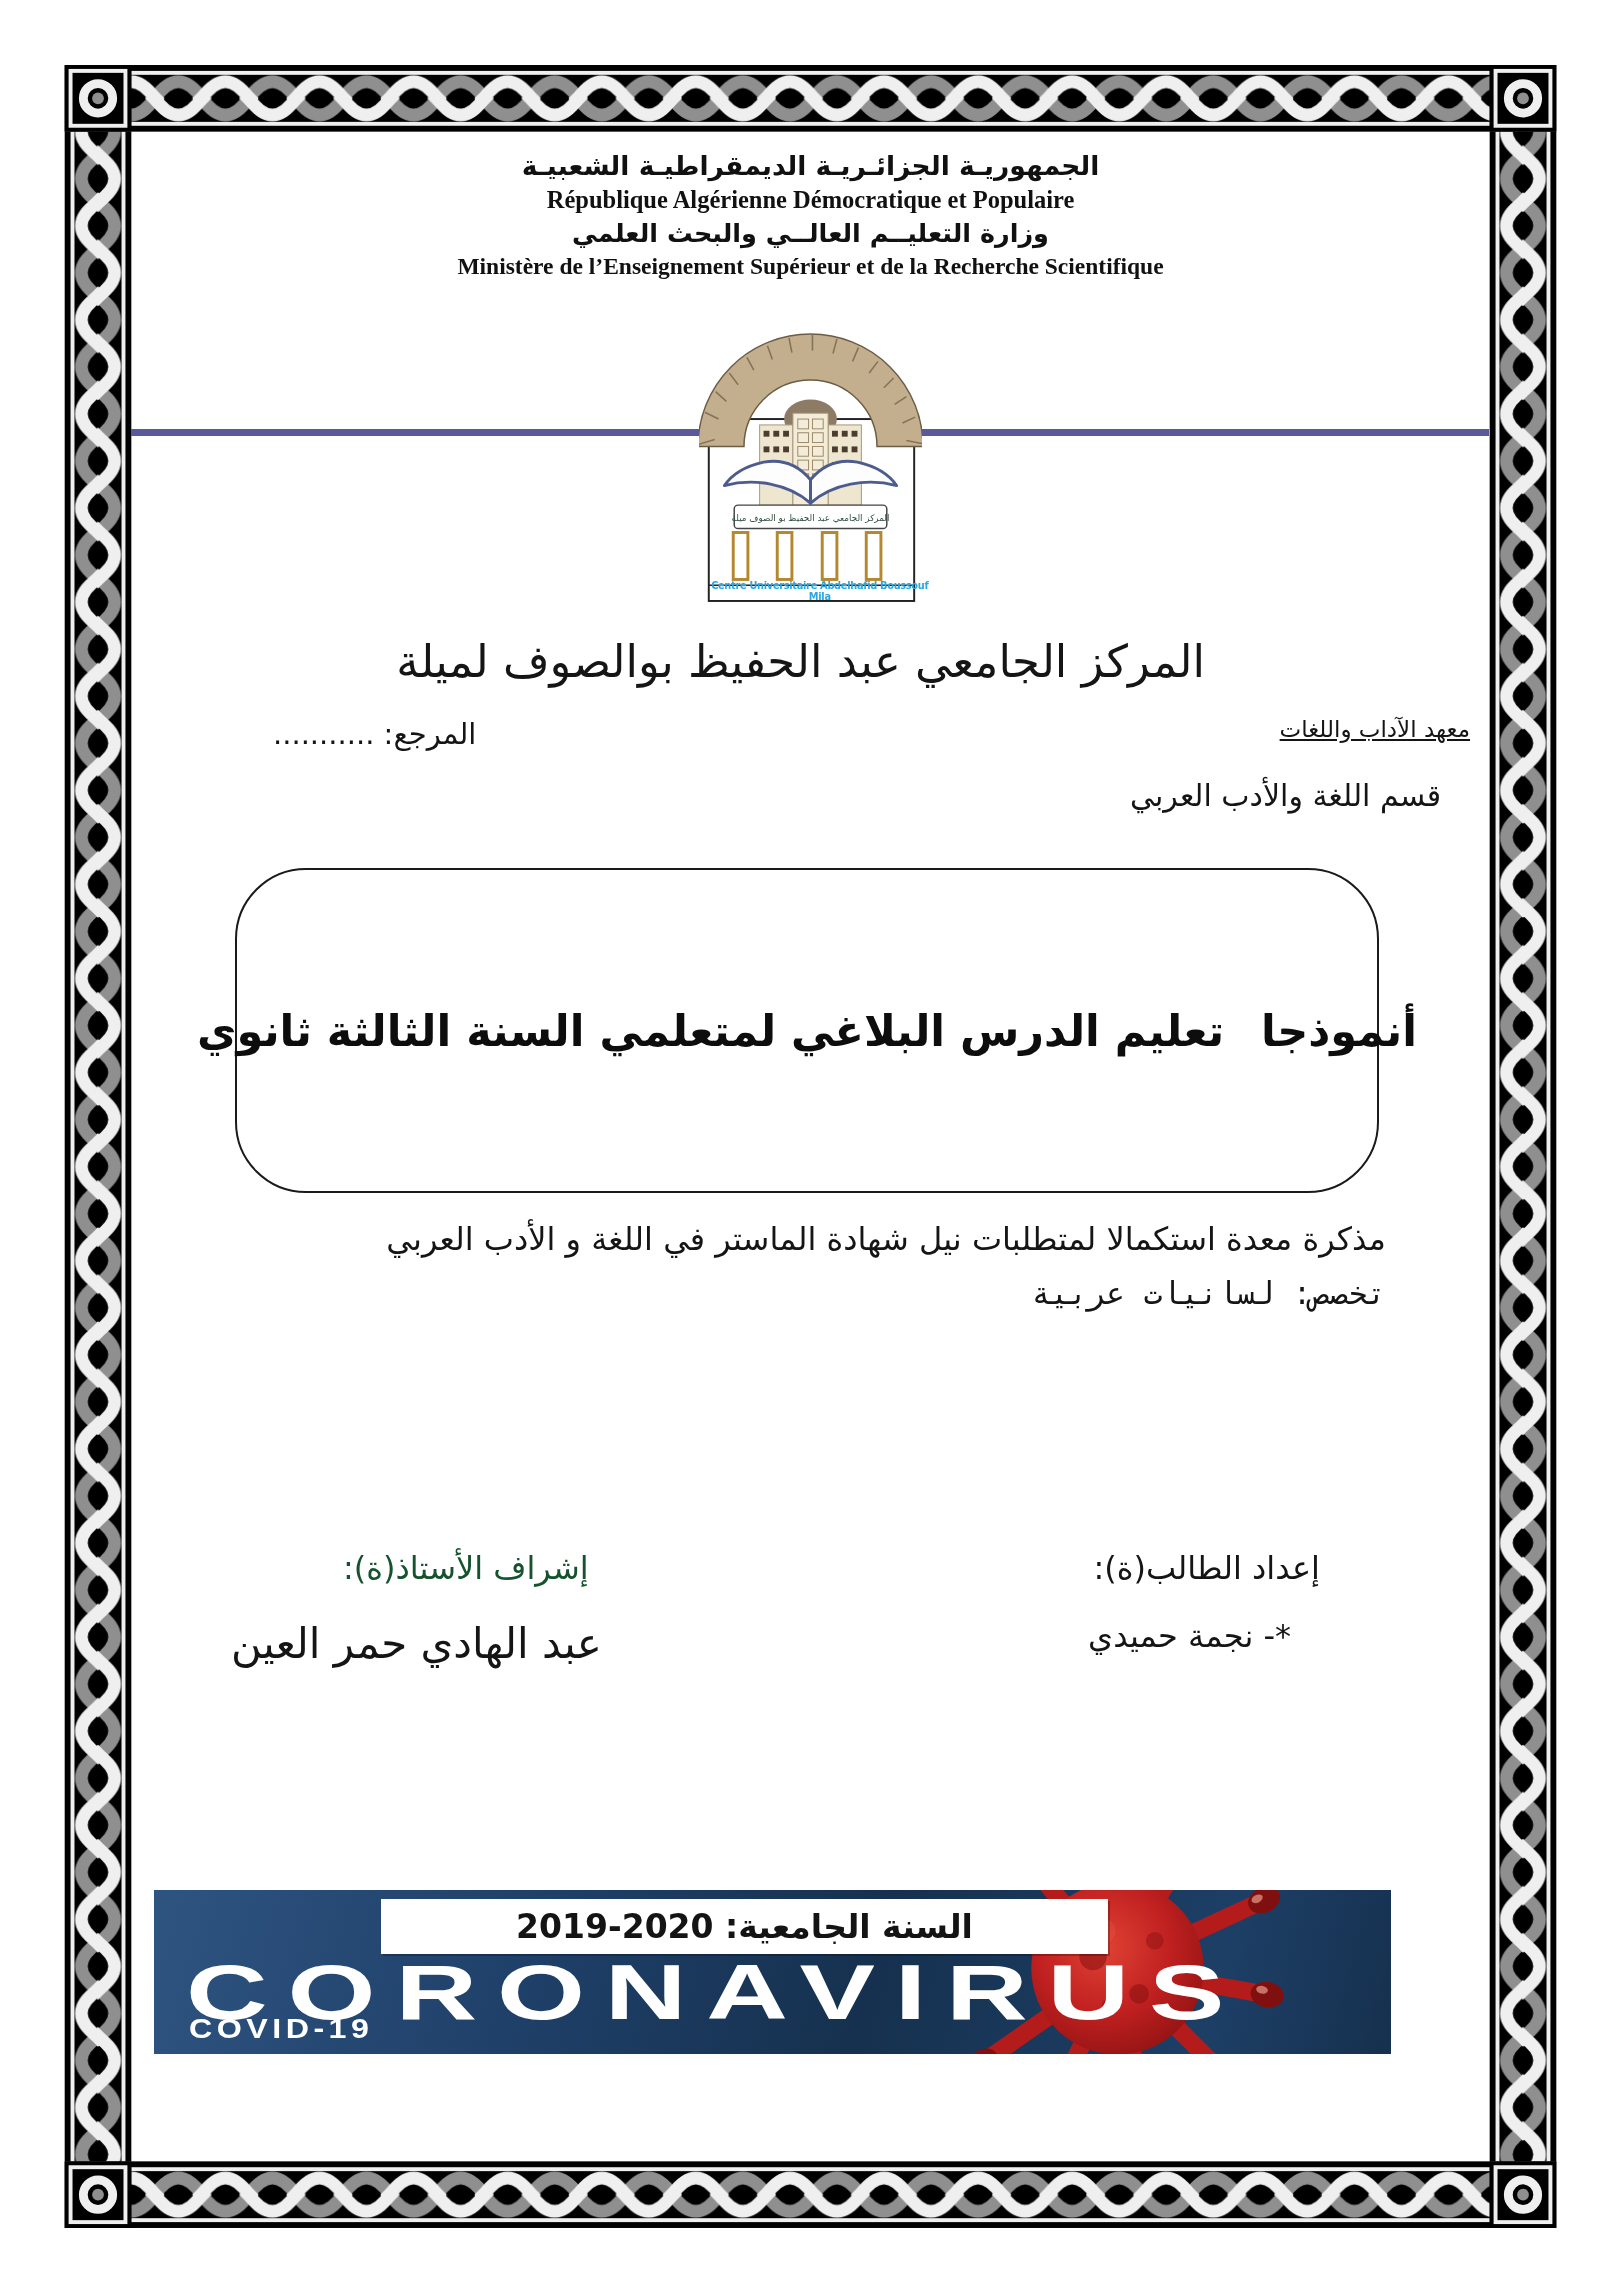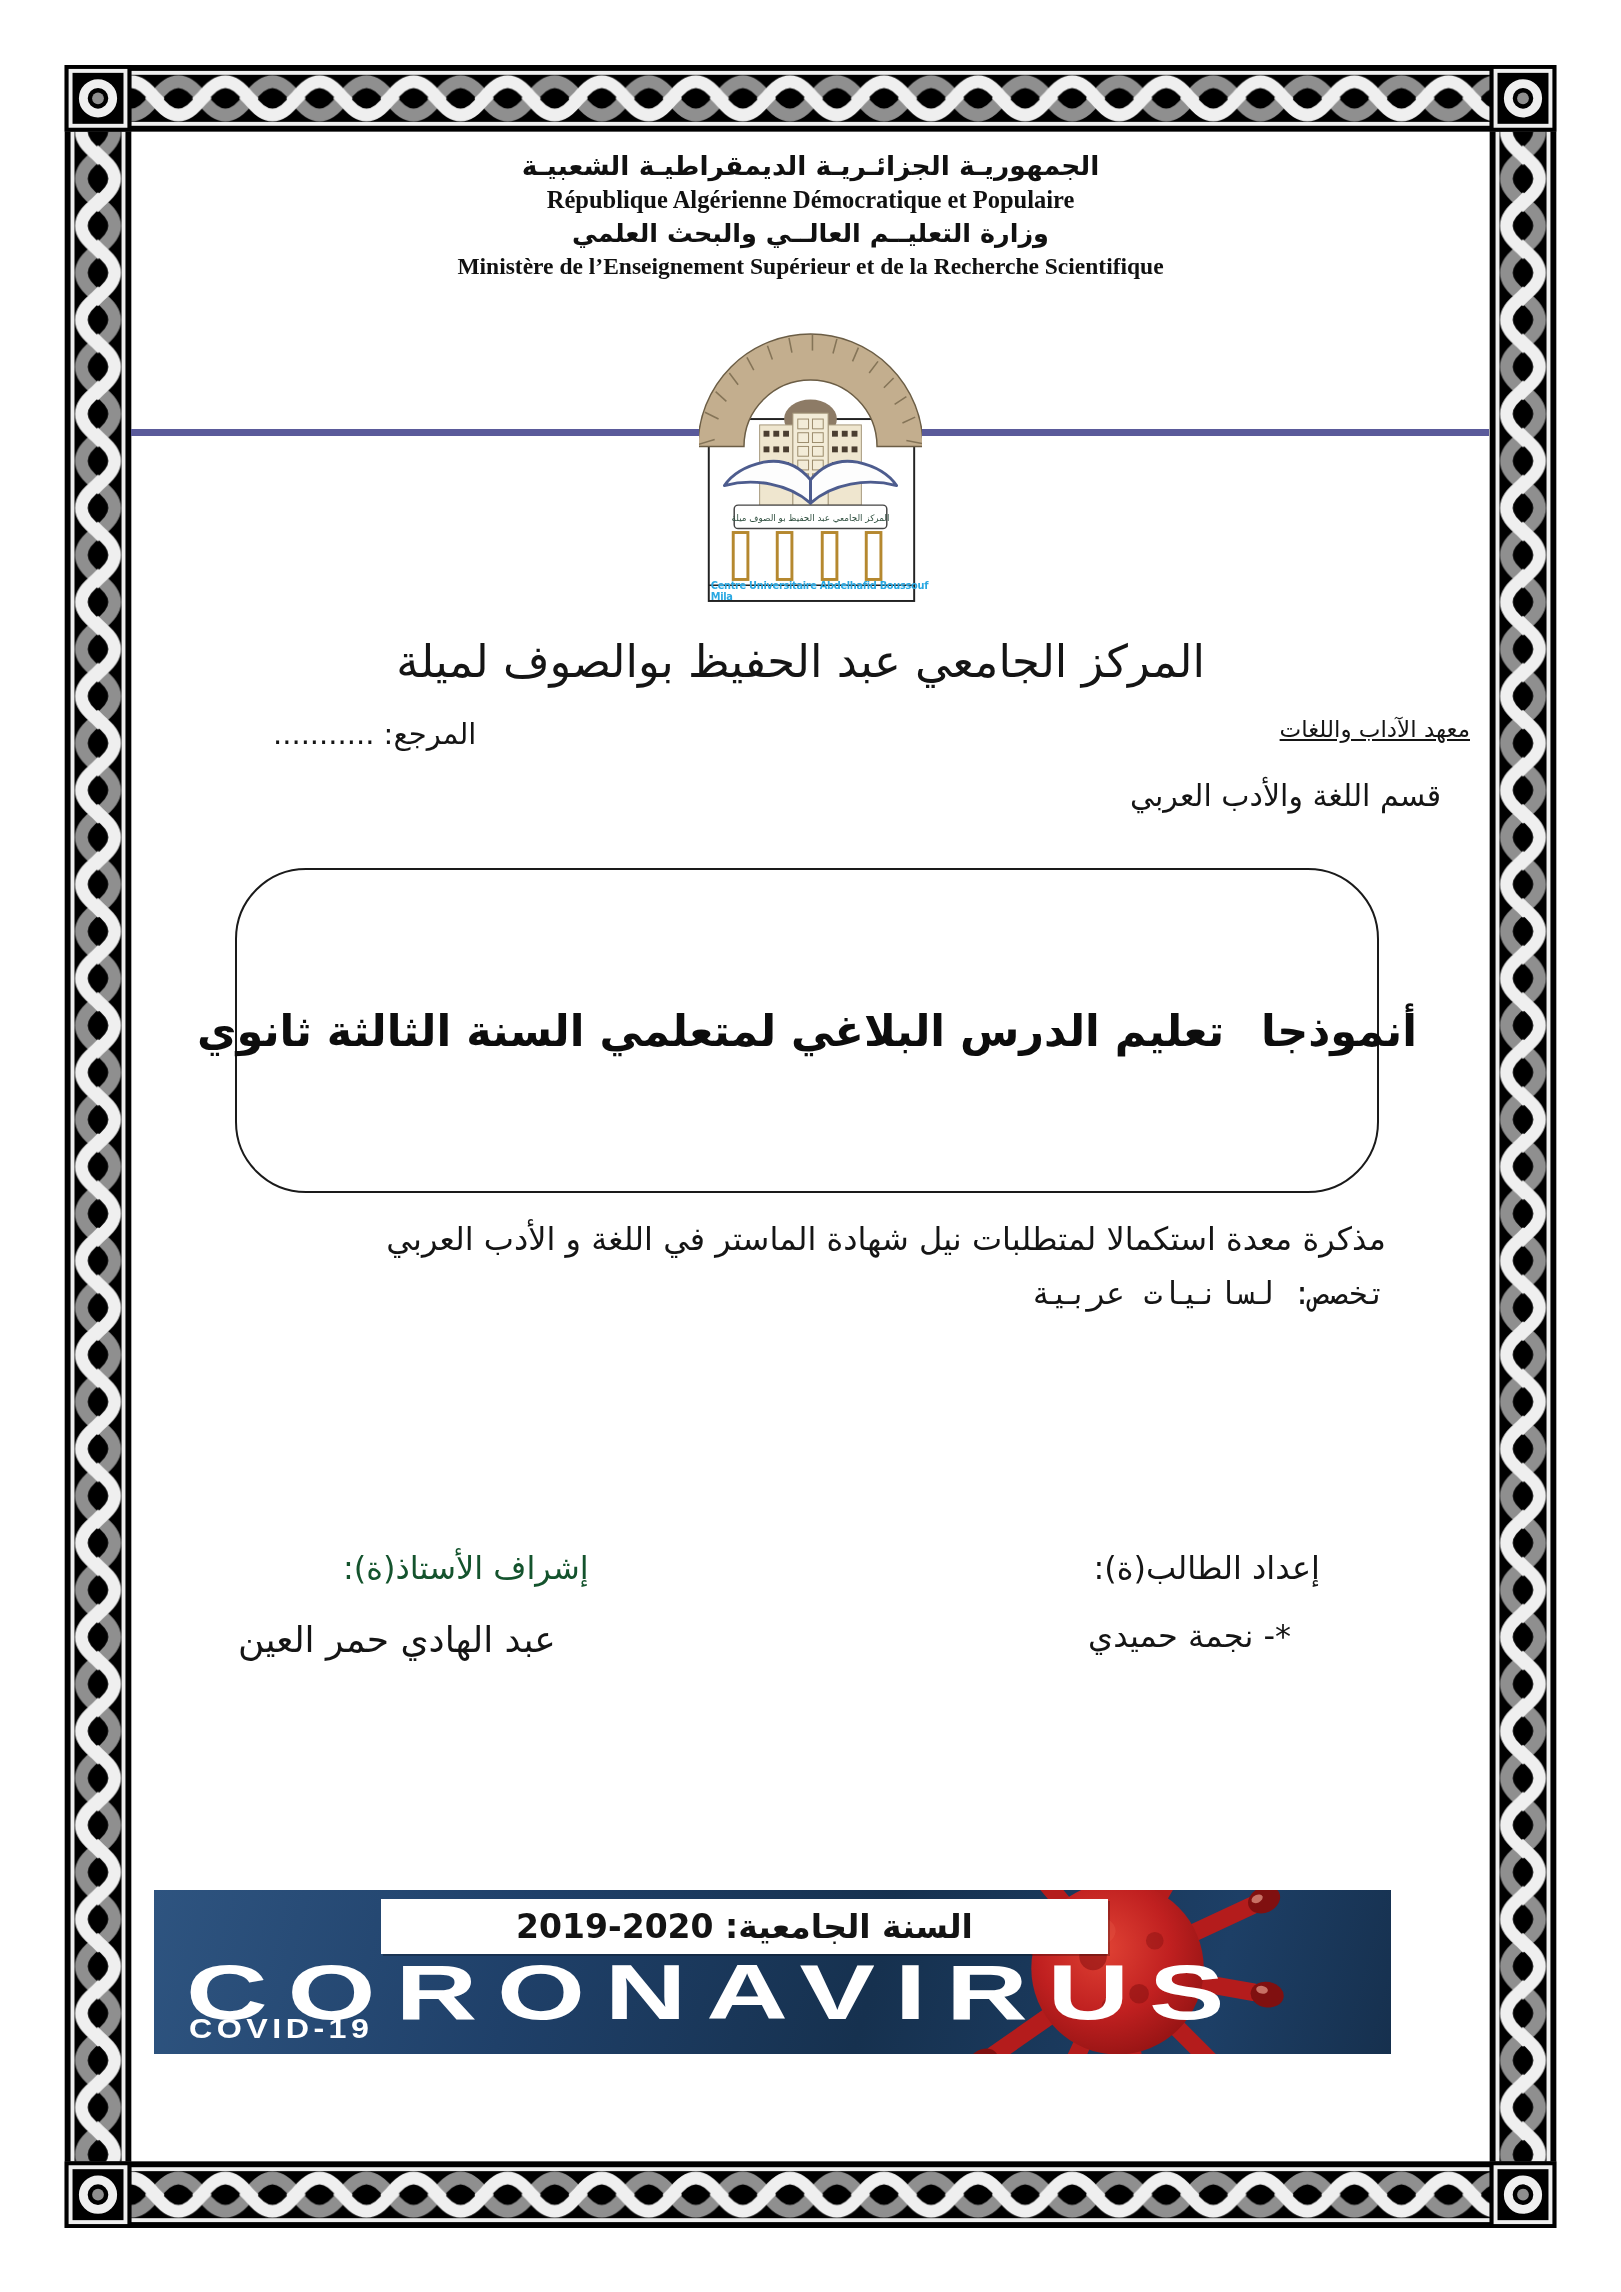--- a/index.html
+++ b/index.html
@@ -11,41 +11,41 @@
   #frame{position:absolute;left:0;top:0;}
   
   .hdr{position:absolute;left:0;top:147px;width:1621px;text-align:center;color:#111;}
   .hdr .ar1{font-size:26.5px;font-weight:bold;line-height:37px;}
   .hdr .fr1{font-family:"Liberation Serif","DejaVu Serif",serif;font-size:24.5px;font-weight:bold;line-height:32px;}
   .hdr .ar2{font-size:25.5px;font-weight:bold;line-height:35px;}
   .hdr .fr2{font-family:"Liberation Serif","DejaVu Serif",serif;font-size:23.5px;font-weight:bold;line-height:31px;}
   .rule{position:absolute;left:131px;top:429px;width:1358px;height:6.9px;background:#5a5a9a;}
   
   .logo{position:absolute;left:699px;top:329px;width:223px;height:274px;}
-  .logo-caption{position:absolute;left:11.8px;top:251px;width:218px;
+  .logo-caption{position:absolute;left:11.8px;top:251px;width:218px;text-align:center;
     font-size:9.8px;font-weight:bold;color:#29a8e2;letter-spacing:-0.3px;}
   
   .uni{position:absolute;right:416px;top:635px;font-size:45px;color:#151515;}
   .inst{position:absolute;right:151px;top:716px;font-size:23px;color:#151515;text-decoration:underline;}
   .ref{position:absolute;left:273px;top:717px;font-size:29px;color:#151515;}
   .dept{position:absolute;right:180px;top:772px;font-size:30px;color:#151515;margin-top:6px;}
   
   .tbox{position:absolute;left:235px;top:868px;width:1140px;height:321px;
     border:2.9px solid #1a1a1a;border-radius:71px;display:flex;flex-direction:row;
     align-items:center;justify-content:center;gap:37px;}
   .tbox .t1,.tbox .t2{font-size:43px;font-weight:bold;color:#0d0d0d;white-space:nowrap;}
   
   .memo{position:absolute;left:343px;top:1218px;width:1043px;text-align:right;color:#151515;}
   .memo .m1{font-size:32px;line-height:43px;}
   .memo .m2{font-size:31px;margin-top:13.7px;font-family:Liberation Mono, monospace;}
   
   .p-label-r{position:absolute;right:301px;top:1549px;font-size:32px;color:#151515;}
   .p-name-r{position:absolute;right:330px;top:1617px;font-size:32px;color:#151515;}
   .p-label-l{position:absolute;left:343px;top:1549px;font-size:32px;color:#14532d;}
-  .p-name-l{position:absolute;left:231px;top:1619px;font-size:36px;color:#151515;margin-left:7px;}
+  .p-name-l{position:absolute;left:231px;top:1619px;font-size:42px;color:#151515;}
   
   .banner{position:absolute;left:154px;top:1890px;width:1237px;height:164px;overflow:hidden;
     background:linear-gradient(105deg,#2e5480 0%,#1f4069 30%,#16314f 58%,#1d3f66 85%,#16304e 100%);}
   .banner .year{position:absolute;left:227px;top:8.8px;width:727px;height:55px;background:#ffffff;
     color:#141414;font-size:33px;font-weight:bold;line-height:55px;text-align:center;
     box-shadow:2px 2px 0 rgba(0,0,0,0.25);}
   .banner .corona{position:absolute;left:32px;top:57px;color:#ffffff;font-size:78px;font-weight:bold;
     font-family:"Liberation Sans","DejaVu Sans",sans-serif;letter-spacing:13.7px;
     transform:scaleX(1.45);transform-origin:left center;}
   .banner .covid{position:absolute;left:35px;top:123px;color:#ffffff;font-size:28px;font-weight:bold;

